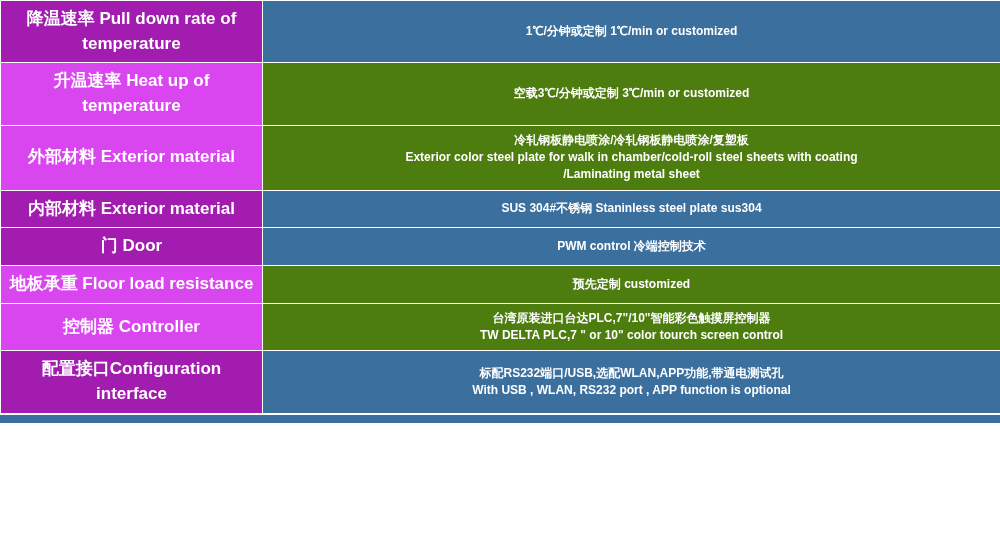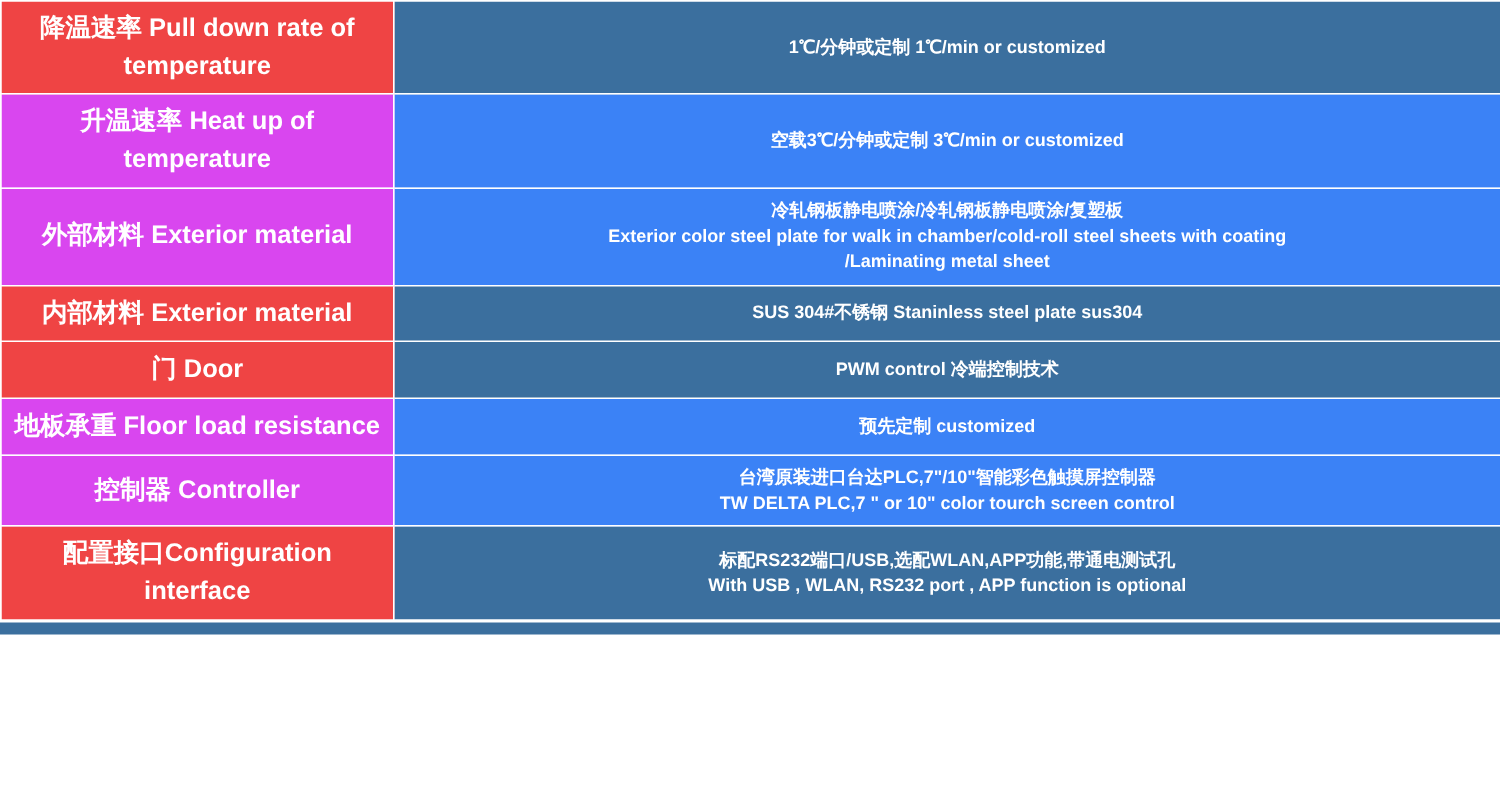--- a/index.html
+++ b/index.html
@@ -23,31 +23,31 @@
 
   .spec-table td {
     color: #ffffff;
     text-align: center;
     vertical-align: middle;
     border: 1px solid #ffffff;
     padding: 6px 8px;
     line-height: 1.45;
   }
   td.label {
-    background: #ef4444;
+    background: #a21caf;
     font-weight: bold;
     font-size: 17px;
   }
   td.value {
     background: #3b6f9e;
     font-weight: bold;
     font-size: 12px;
   }
   td.value.alt {
-    background: #3b82f6;
+    background: #4d7c0f;
   }
   td.label.alt {
     background: #d946ef;
   }
   .value .line {
     display: block;
   }
   .label .line {
     display: block;
   }

